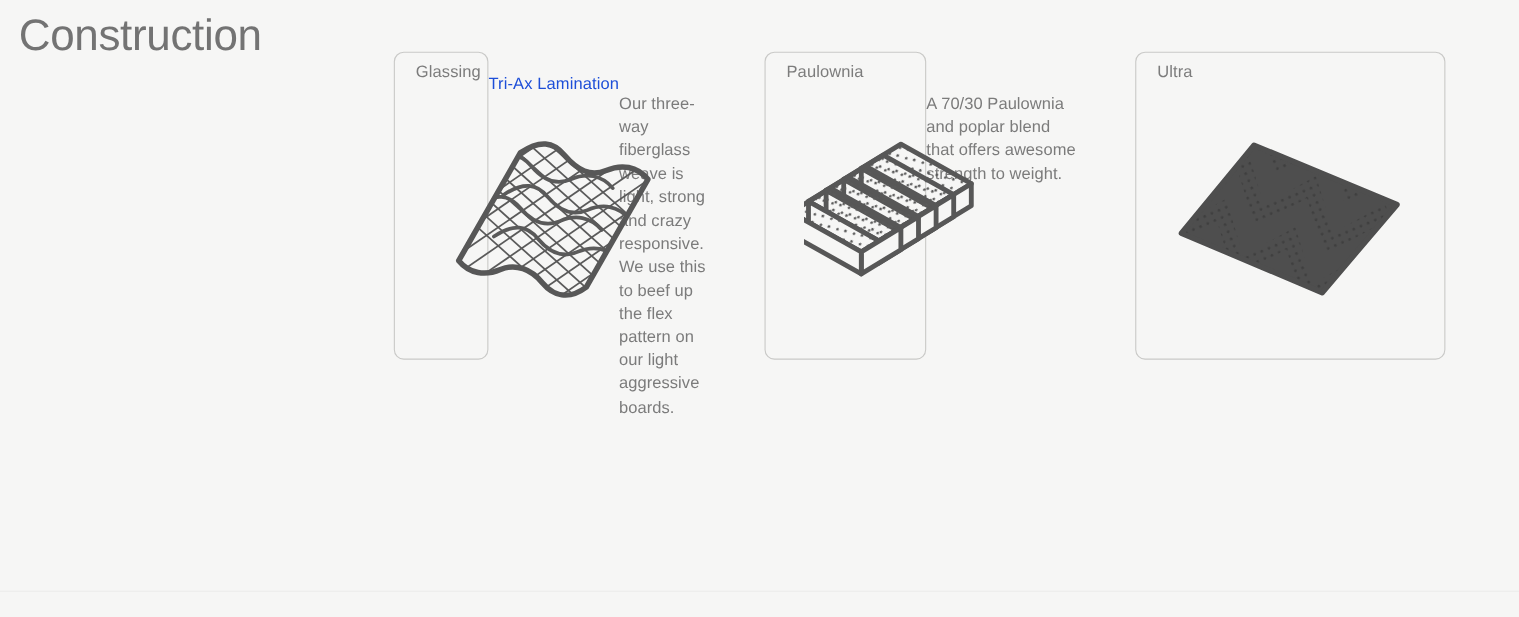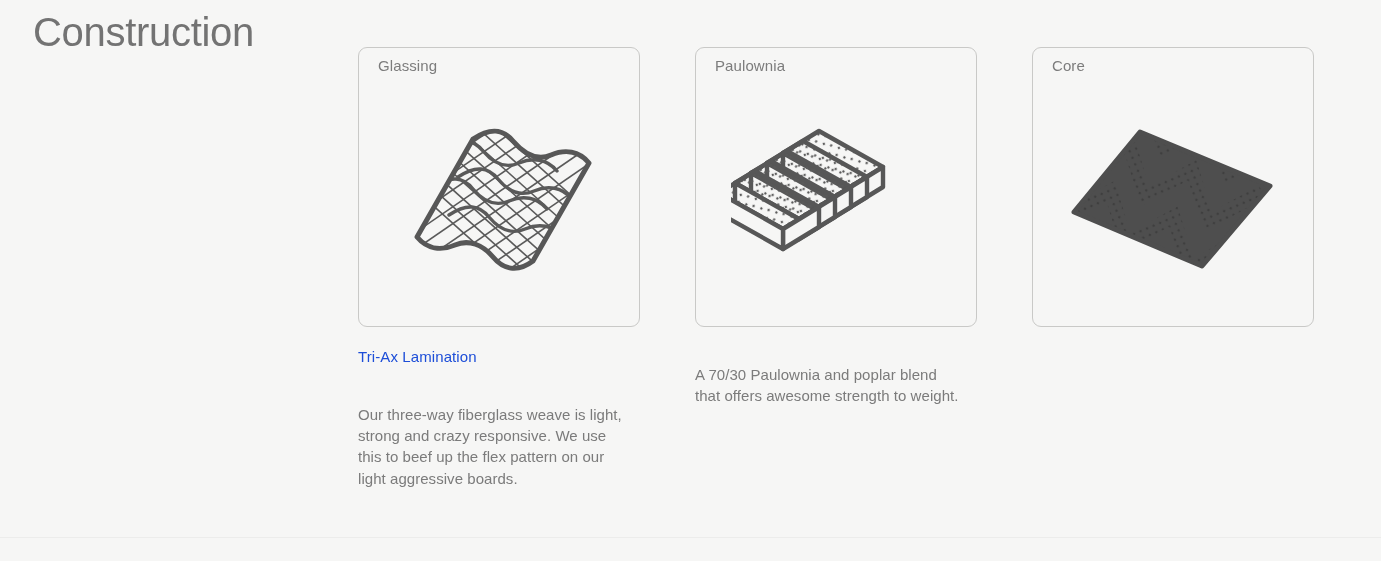--- a/index.html
+++ b/index.html
@@ -19,35 +19,34 @@
   #page-title {
     position: absolute;
     left: 17px;
     top: 8px;
     font-size: 40px;
     font-weight: 400;
     color: #737373;
     letter-spacing: -0.3px;
     line-height: 48px;
     white-space: nowrap;
-    margin-left: 16px;
   }
 
   #cards {
     position: absolute;
     left: 358px;
     top: 47px;
     display: flex;
     gap: 53px;
   }
 
   .column {
     width: 284px;
     display: flex;
-    flex-direction: column;
+    flex-direction: row;
   }
 
   .card {
     position: relative;
     width: 282px;
     height: 280px;
     box-sizing: border-box;
     border: 1px solid #c9c9c7;
     border-radius: 9px;
     background: #f6f6f5;
@@ -211,21 +210,21 @@
             </g>
           </g>
         </svg>
       </div>
     </div>
     <div class="item-desc">A 70/30 Paulownia and poplar blend that offers awesome strength to weight.</div>
   </div>
 
   <div class="column">
     <div class="card">
-      <div class="card-label">Core</div>
+      <div class="card-label">Ultra</div>
       <div class="card-art">
         <svg width="210" height="150" viewBox="0 0 210 150" fill="none">
           <defs>
             <pattern id="speckBase" width="10" height="10" patternUnits="userSpaceOnUse">
               <circle cx="2" cy="2" r="1.3" fill="#3f3f3f"></circle>
               <circle cx="7" cy="7" r="1.3" fill="#3f3f3f"></circle>
             </pattern>
             <clipPath id="slabClip">
               <path d="M72 8 L202 62 L134 142 L6 88 Z"></path>
             </clipPath>

